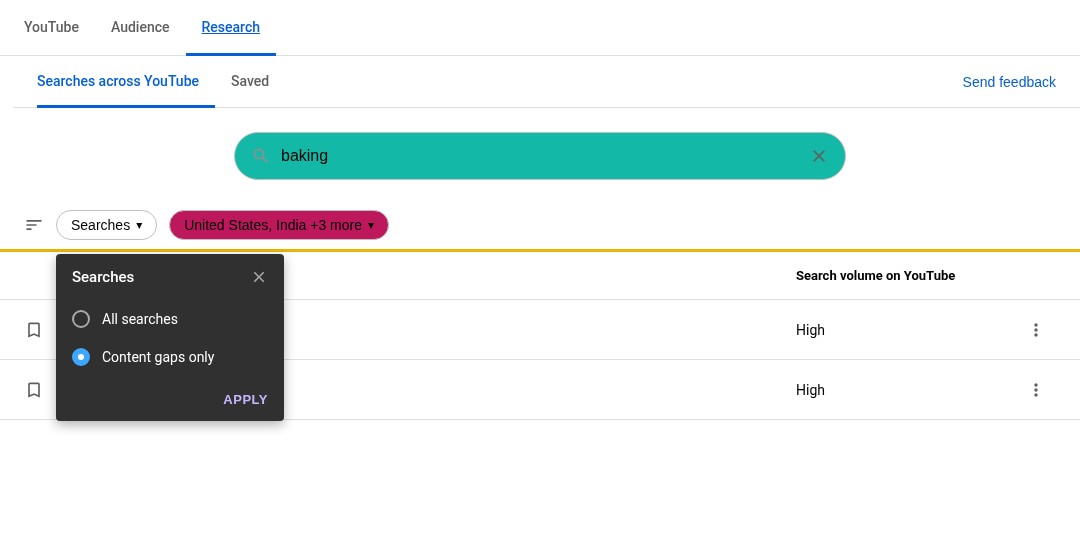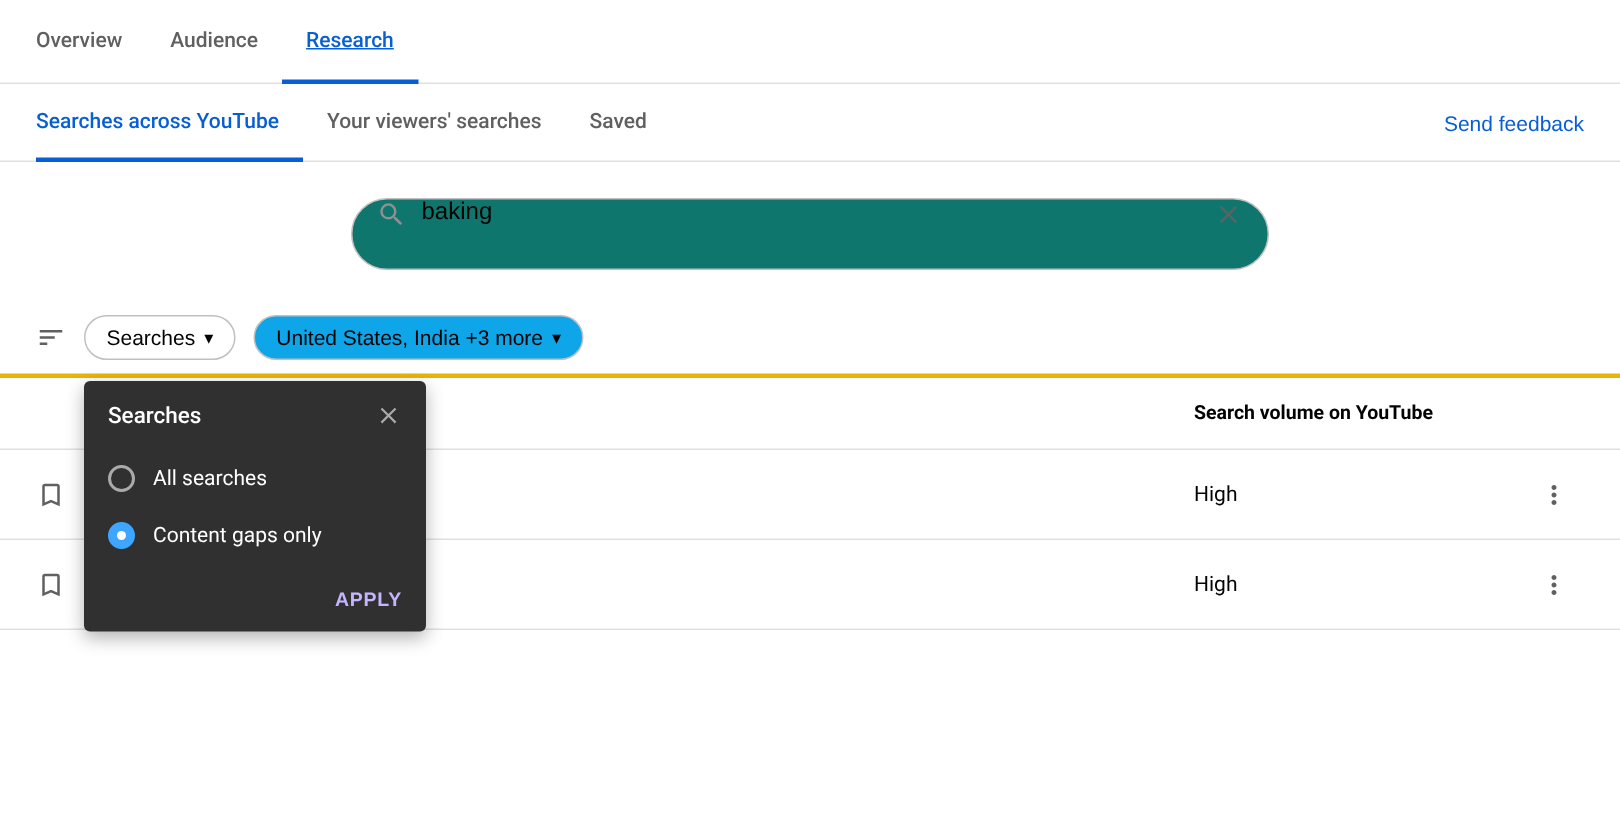--- a/index.html
+++ b/index.html
@@ -42,20 +42,21 @@
     .nav-tab:first-child { padding-left: 0; }
 
     
     .sub-tabs {
       display: flex;
       align-items: center;
       padding: 0 24px;
       border-bottom: 1px solid #e0e0e0;
       height: 52px;
       position: relative;
+      margin-left: 13px;
     }
     .sub-tab {
       padding: 0 16px;
       height: 52px;
       display: flex;
       align-items: center;
       cursor: pointer;
       font-size: 14px;
       color: #606060;
       border-bottom: 3px solid transparent;
@@ -79,27 +80,27 @@
     }
 
     
     .search-area {
       display: flex;
       justify-content: center;
       padding: 24px 0 20px 0;
     }
     .search-box {
       display: flex;
-      align-items: flex-start;
+      align-items: center;
       border: 1px solid #c0c0c0;
       border-radius: 24px;
       width: 612px;
       height: 48px;
       padding: 0 16px;
-      background: #0f766e;
+      background: #14b8a6;
     }
     .search-icon-wrap {
       color: #909090;
       margin-right: 10px;
       display: flex;
       align-items: center;
     }
     .search-input {
       flex: 1;
       border: none;
@@ -150,21 +151,21 @@
     .location-btn {
       display: flex;
       align-items: center;
       gap: 6px;
       border: 1px solid #c0c0c0;
       border-radius: 18px;
       padding: 6px 14px;
       cursor: pointer;
       font-size: 14px;
       color: #030303;
-      background: #0ea5e9;
+      background: #be185d;
     }
     .chevron-down {
       font-size: 12px;
     }
 
     
     .searches-popup {
       position: absolute;
       top: 44px;
       left: 0;
@@ -307,28 +308,27 @@
     .icon-svg {
       width: 20px;
       height: 20px;
       fill: currentColor;
     }
   </style>
 </head>
 <body>
 
 <nav class="top-nav">
-  <a class="nav-tab">Overview</a>
+  <a class="nav-tab">YouTube</a>
   <a class="nav-tab">Audience</a>
   <a class="nav-tab active">Research</a>
 </nav>
 
 <div class="sub-tabs">
   <div class="sub-tab active">Searches across YouTube</div>
-  <div class="sub-tab">Your viewers' searches</div>
   <div class="sub-tab">Saved</div>
   <button class="send-feedback-btn">Send feedback</button>
 </div>
 
 <div class="search-area">
   <div class="search-box">
     <span class="search-icon-wrap">
       <svg class="icon-svg" viewBox="0 0 24 24" xmlns="http://www.w3.org/2000/svg">
         <path d="M15.5 14h-.79l-.28-.27A6.471 6.471 0 0 0 16 9.5 6.5 6.5 0 1 0 9.5 16c1.61 0 3.09-.59 4.23-1.57l.27.28v.79l5 4.99L20.49 19l-4.99-5zm-6 0C7.01 14 5 11.99 5 9.5S7.01 5 9.5 5 14 7.01 14 9.5 11.99 14 9.5 14z"></path>
       </svg>

